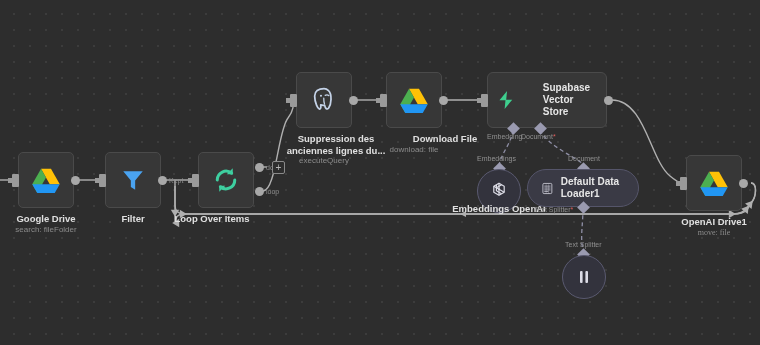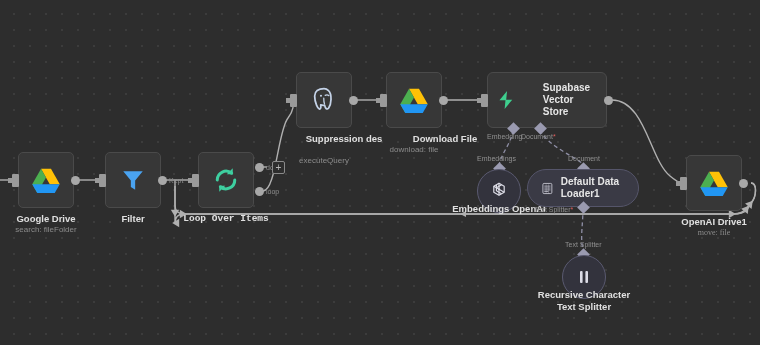--- a/index.html
+++ b/index.html
@@ -165,37 +165,37 @@
       <path d="M19,12 a7,7 0 0 1 -11.5,5.4" fill="none" stroke="#3ecfa0" stroke-width="2.4" stroke-linecap="round"></path>
       <path d="M17.4,2.6 L17.4,7.4 L12.6,7.4 Z" fill="#3ecfa0"></path>
       <path d="M6.6,21.4 L6.6,16.6 L11.4,16.6 Z" fill="#3ecfa0"></path>
     </svg>
   </div>
   <div class="port-in" style="left:192px; top:174px;"></div>
   <div class="port-out" style="left:255px; top:163px;"></div>
   <div class="port-label" style="left:266px; top:164px;">done</div>
   <div class="port-out" style="left:255px; top:187px;"></div>
   <div class="port-label" style="left:266px; top:188px;">loop</div>
-  <div class="node-title" style="left:226px; top:213px;font-family:Liberation Mono, monospace;">Loop Over Items</div>
+  <div class="node-title" style="left:212px; top:213px;">Loop Over Items</div>
   <div class="plus-btn" style="left:272px; top:161px;">+</div>
 
   <div class="node square" style="left:296px; top:72px;">
     <svg class="icon" width="28" height="28" viewBox="0 0 24 24">
       <path d="M12,2.2 C7.2,2.2 4,4.6 4,8.6 c0,2.6 0.6,5.4 1.6,7.8 c0.7,1.7 1.5,3 2.3,3.3
                c0.6,0.2 1.1,-0.3 1.3,-1 c0.2,-0.7 0.1,-1.7 0,-2.6 c1,0.4 2.2,0.5 3.3,0.3
                c0.2,0.9 0.6,2.3 1.3,2.9 c0.7,0.6 1.6,0.4 2.2,-0.5 c1,-1.4 1.9,-4.2 2,-7.3
                c0.1,-3.3 -0.4,-6 -2.1,-7.6 C14.6,2.6 13.4,2.2 12,2.2 Z" fill="none" stroke="#c5d3e8" stroke-width="1.5" stroke-linejoin="round"></path>
       <circle cx="9.4" cy="8.4" r="0.9" fill="#c5d3e8"></circle>
       <path d="M13,8 c1.2,-0.5 2.4,-0.4 3.2,0.3" fill="none" stroke="#c5d3e8" stroke-width="1.1" stroke-linecap="round"></path>
       <path d="M11.8,10.5 c0,2 0.2,3.8 0.6,4.8" fill="none" stroke="#c5d3e8" stroke-width="1.1" stroke-linecap="round"></path>
     </svg>
   </div>
   <div class="port-in" style="left:290px; top:94px;"></div>
   <div class="port-out" style="left:349px; top:96px;"></div>
-  <div class="node-title wrap" style="left:344px; top:133px;"><span>Suppression des</span><br></div>
+  <div class="node-title wrap" style="left:336px; top:133px;"><span>Suppression des</span><br><span>anciennes lignes du...</span></div>
   <div class="node-sub" style="left:324px; top:156px;">executeQuery</div>
 
   <div class="node square" style="left:386px; top:72px;">
     <svg class="icon" width="30" height="27" viewBox="0 0 48 42">
       <path d="M16,2 L32,2 L46,27 L30,27 Z" fill="#ffc107"></path>
       <path d="M16,2 L2,27 L10,41 L24,16 Z" fill="#4caf50"></path>
       <path d="M2,27 L46,27 L38,41 L10,41 Z" fill="#2196f3"></path>
     </svg>
   </div>
   <div class="port-in" style="left:380px; top:94px;"></div>
@@ -258,15 +258,14 @@
   <div class="port-label req" style="left:534px; top:206px;">Text Splitter</div>
 
   <div class="port-label" style="left:565px; top:241px;">Text Splitter</div>
   <div class="port-sub" style="left:579px; top:250px;"></div>
   <div class="node circle" style="left:562px; top:255px;">
     <svg class="icon" width="20" height="20" viewBox="0 0 20 20">
       <rect x="6" y="4" width="2.6" height="12" rx="1" fill="#dcdce6"></rect>
       <rect x="11.4" y="4" width="2.6" height="12" rx="1" fill="#dcdce6"></rect>
     </svg>
   </div>
-  <div class="node-title" style="left:584px; top:289px;"><span>Recursive Character</span><br><span>Text Splitter</span></div>
 
 </div>
 
 </body></html>

